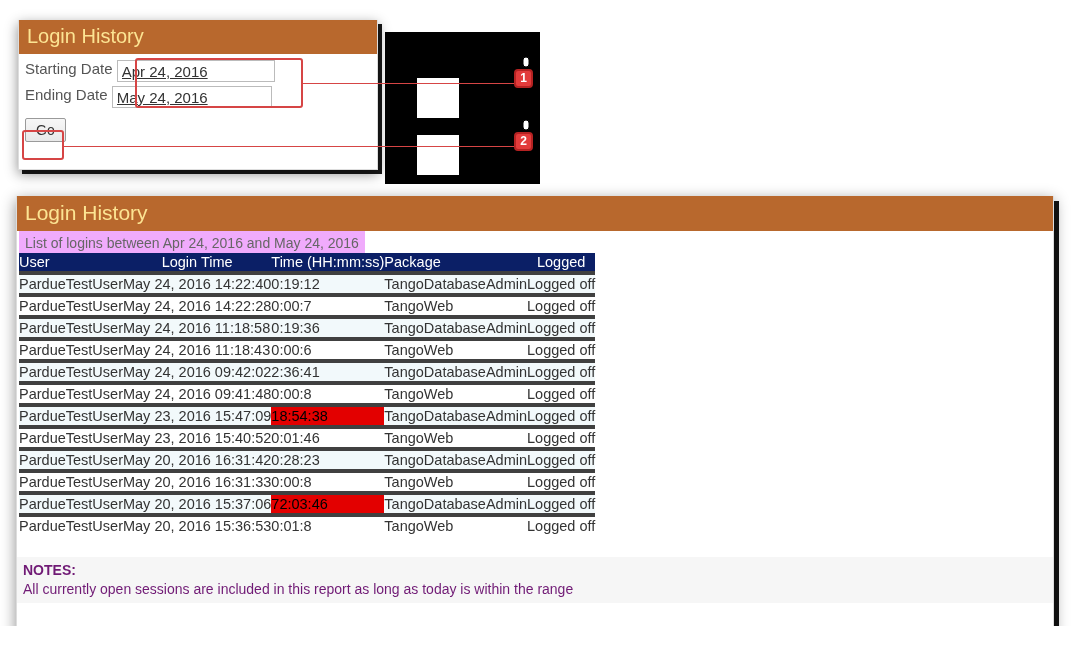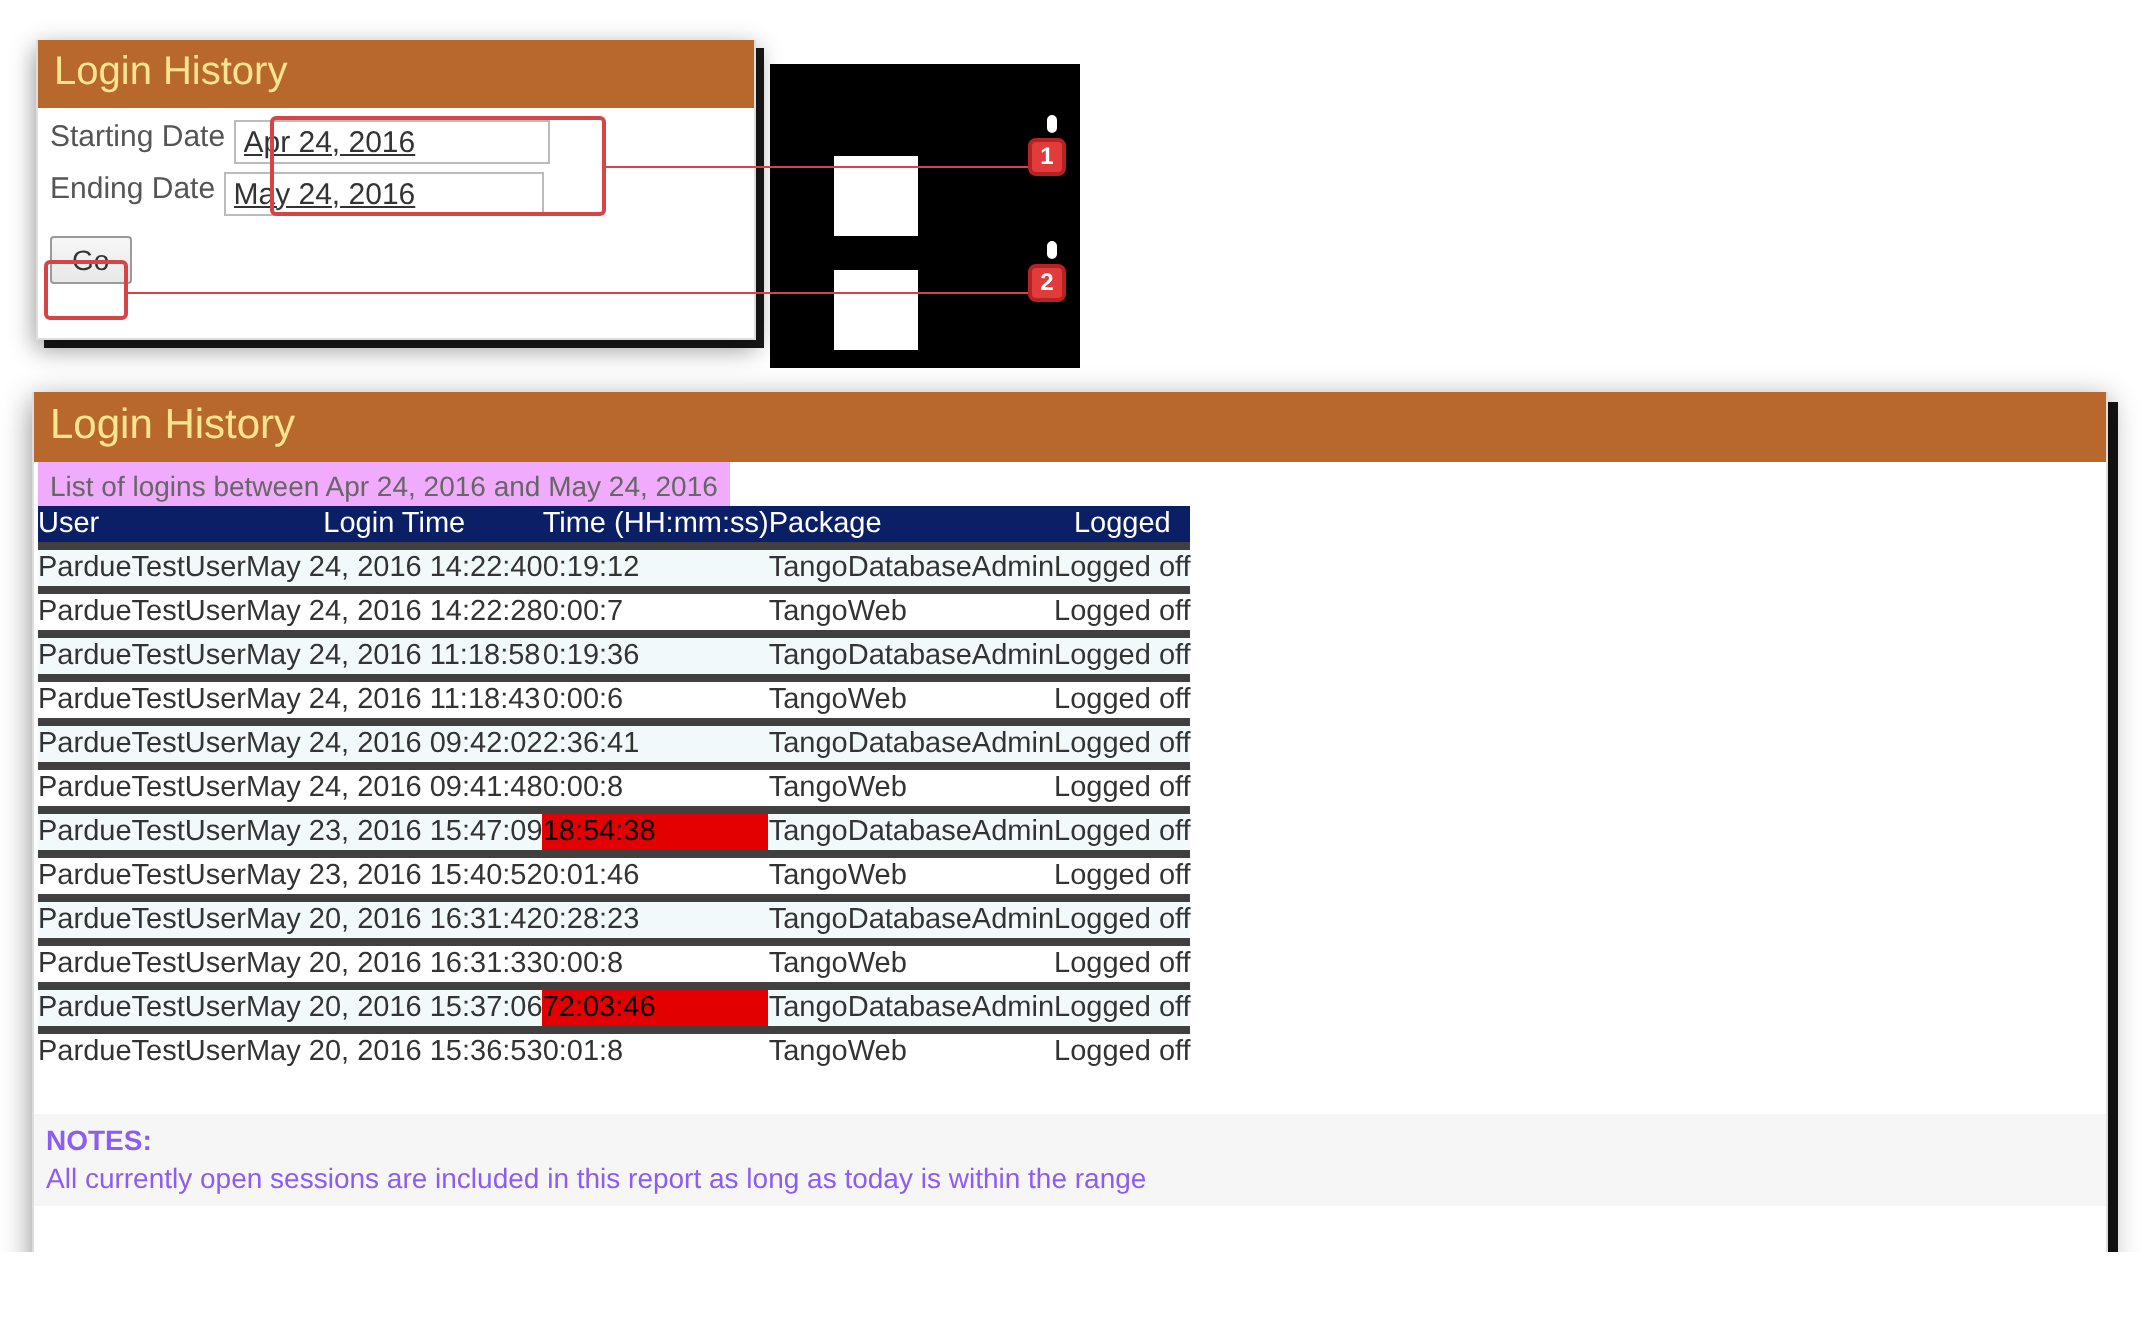--- a/index.html
+++ b/index.html
@@ -169,21 +169,21 @@
   table.login-table tr:nth-child(odd) td {
     background: #f2f9fb;
   }
   table.login-table td.redcell {
     background: #e30000 !important;
     color: #000;
   }
   .notes {
     margin-top: 22px;
     padding: 4px 6px;
-    color: #8b5cf6;
+    color: #701a75;
     font-size: 14px;
     background: #f6f6f6;
     line-height: 1.35;
   }
   .notes .nh { font-weight: bold; }
 </style>
 </head>
 <body>
 
 <div class="stage">

